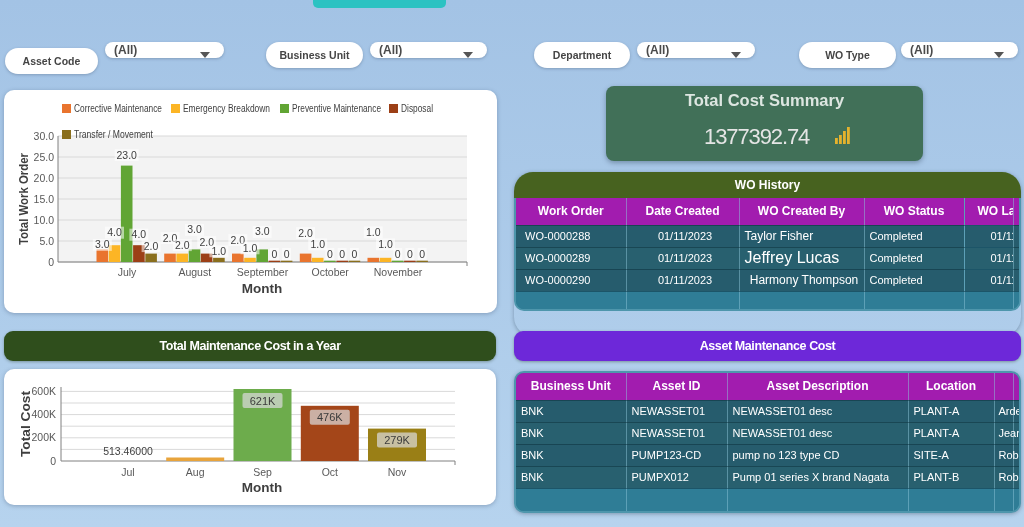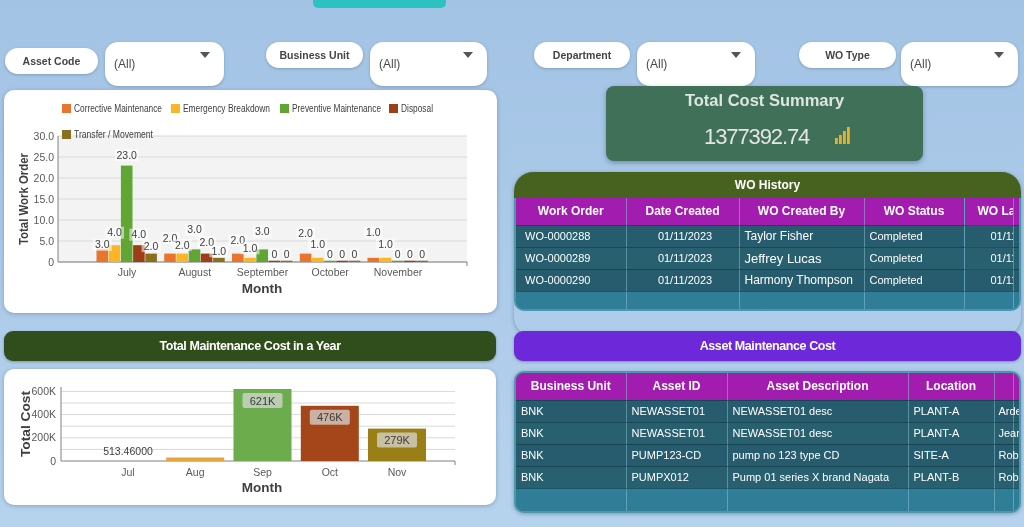--- a/index.html
+++ b/index.html
@@ -1,19 +1,19 @@
 <!DOCTYPE html>
 <html><head><meta charset="utf-8"><style>
 *{margin:0;padding:0;box-sizing:border-box;font-family:"Liberation Sans",sans-serif;}
 html,body{width:1024px;height:527px;overflow:hidden;}
 body{background:linear-gradient(#a3c3e5,#b6d3ee);}
 #stage{position:relative;width:1024px;height:527px;}
 .abs{position:absolute;}
 .pill{position:absolute;height:26px;background:#fff;border-radius:13px;box-shadow:0 1px 3px rgba(60,80,110,0.35);display:flex;align-items:center;justify-content:center;font-size:10.5px;font-weight:bold;color:#454545;}
-.dd{position:absolute;height:44px;background:#fff;border-radius:13px;box-shadow:0 1px 3px rgba(60,80,110,0.35);display:flex;align-items:center;font-size:12px;font-weight:normal;color:#4a4a4a;padding-left:9px;}
+.dd{position:absolute;height:16px;background:#fff;border-radius:13px;box-shadow:0 1px 3px rgba(60,80,110,0.35);display:flex;align-items:center;font-size:12px;font-weight:bold;color:#4a4a4a;padding-left:9px;}
 .dd .caret{position:absolute;right:14px;top:10px;width:0;height:0;border-left:5.5px solid transparent;border-right:5.5px solid transparent;border-top:6px solid #555;}
 .card{position:absolute;background:#fff;border-radius:10px;box-shadow:0 1px 4px rgba(50,70,100,0.35);}
 .tbar{position:absolute;border-radius:9px;display:flex;align-items:center;justify-content:center;color:#fff;font-weight:bold;box-shadow:0 1px 3px rgba(40,60,40,0.4);}
 table.t{border-collapse:collapse;table-layout:fixed;width:700px;}
 table.t td{height:22px;font-size:11px;color:#fff;padding:0 0 0 5px;border-bottom:1px solid rgba(10,45,58,0.5);border-right:1px solid rgba(140,195,215,0.5);white-space:nowrap;overflow:visible;}
 table.t tr.hd td{height:27px;font-weight:bold;font-size:12px;text-align:center;padding:0;background:#a21caf;}
 table.t tr.ft td{height:24px;background:#2f7d96;border-bottom:none;}
 </style></head>
 <body>
 <div id="stage">
@@ -179,29 +179,29 @@
               <td style="padding-left:9px;">WO-0000288</td>
               <td style="text-align:center;">01/11/2023</td>
               <td style="font-size:12px;">Taylor Fisher</td>
               <td>Completed</td>
               <td style="padding-left:26px;overflow:hidden;">01/11/2023</td>
               <td></td>
             </tr>
             <tr style="background:#28606f">
               <td style="padding-left:9px;">WO-0000289</td>
               <td style="text-align:center;">01/11/2023</td>
-              <td style="font-size:13px;">Jeffrey Lucas</td>
+              <td style="font-size:16px;">Jeffrey Lucas</td>
               <td>Completed</td>
               <td style="padding-left:26px;overflow:hidden;">01/11/2023</td>
               <td></td>
             </tr>
             <tr style="background:#265c6d">
               <td style="padding-left:9px;">WO-0000290</td>
               <td style="text-align:center;">01/11/2023</td>
-              <td style="font-size:12px;">Harmony Thompson</td>
+              <td style="font-size:12px;text-align:center;">Harmony Thompson</td>
               <td>Completed</td>
               <td style="padding-left:26px;overflow:hidden;">01/11/2023</td>
               <td></td>
             </tr>
             <tr class="ft">
               <td></td>
               <td></td>
               <td></td>
               <td></td>
               <td></td>

